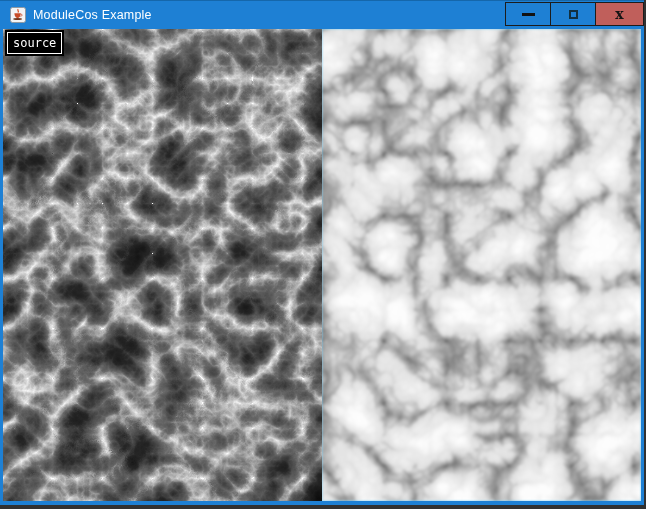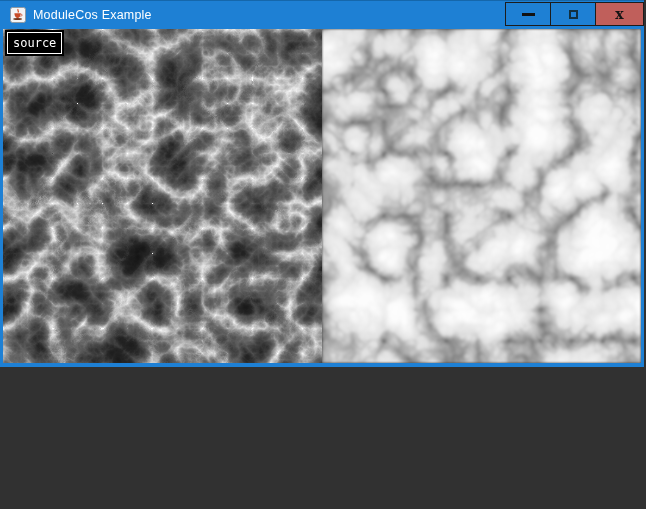--- a/index.html
+++ b/index.html
@@ -2,21 +2,21 @@
 <html><head>
 <meta charset="utf-8">
 <style>
   html,body{margin:0;padding:0;}
   body{
     width:646px;height:509px;overflow:hidden;position:relative;
     background:#313131; 
     font-family:"Liberation Sans", sans-serif;
   }
   .window{
-    position:absolute;left:0;top:0;width:644px;height:367px;
+    position:absolute;left:0;top:0;width:644px;height:505px;
     background:#1e80d4;
     border-top:1px solid #1567ab;
     box-sizing:border-box;
     padding-left:20px;
   }
   
   .titlebar{
     position:absolute;left:0;top:0;right:0;height:28px;
     display:flex;align-items:center;
   }
@@ -38,21 +38,21 @@
   }
   .btn.close{width:49px;background:#c05f5b;}
   .glyph-dash{width:13px;height:3px;background:#121212;}
   .glyph-square{width:9px;height:9px;box-sizing:border-box;border:2px solid #12303f;background:transparent;}
   .glyph-x{
     font-family:"DejaVu Serif", serif;font-weight:700;font-size:14px;line-height:14px;color:#151515;
   }
   
   .content{
     position:absolute;left:3px;right:3px;top:28px;bottom:4px;
-    display:flex;background:#404040;
+    display:flex;background:#7dd3fc;
   }
   .panel{position:relative;width:319px;height:100%;overflow:hidden;}
   .panel svg.tex{display:block;width:100%;height:100%;}
   .tag{
     position:absolute;left:4px;top:3px;
     background:#000000;color:#ffffff;
     border:1px solid #ffffff;
     box-shadow:0 0 0 2px #000000;
     font-family:"DejaVu Sans Mono", monospace;
     font-size:12px;line-height:14px;

